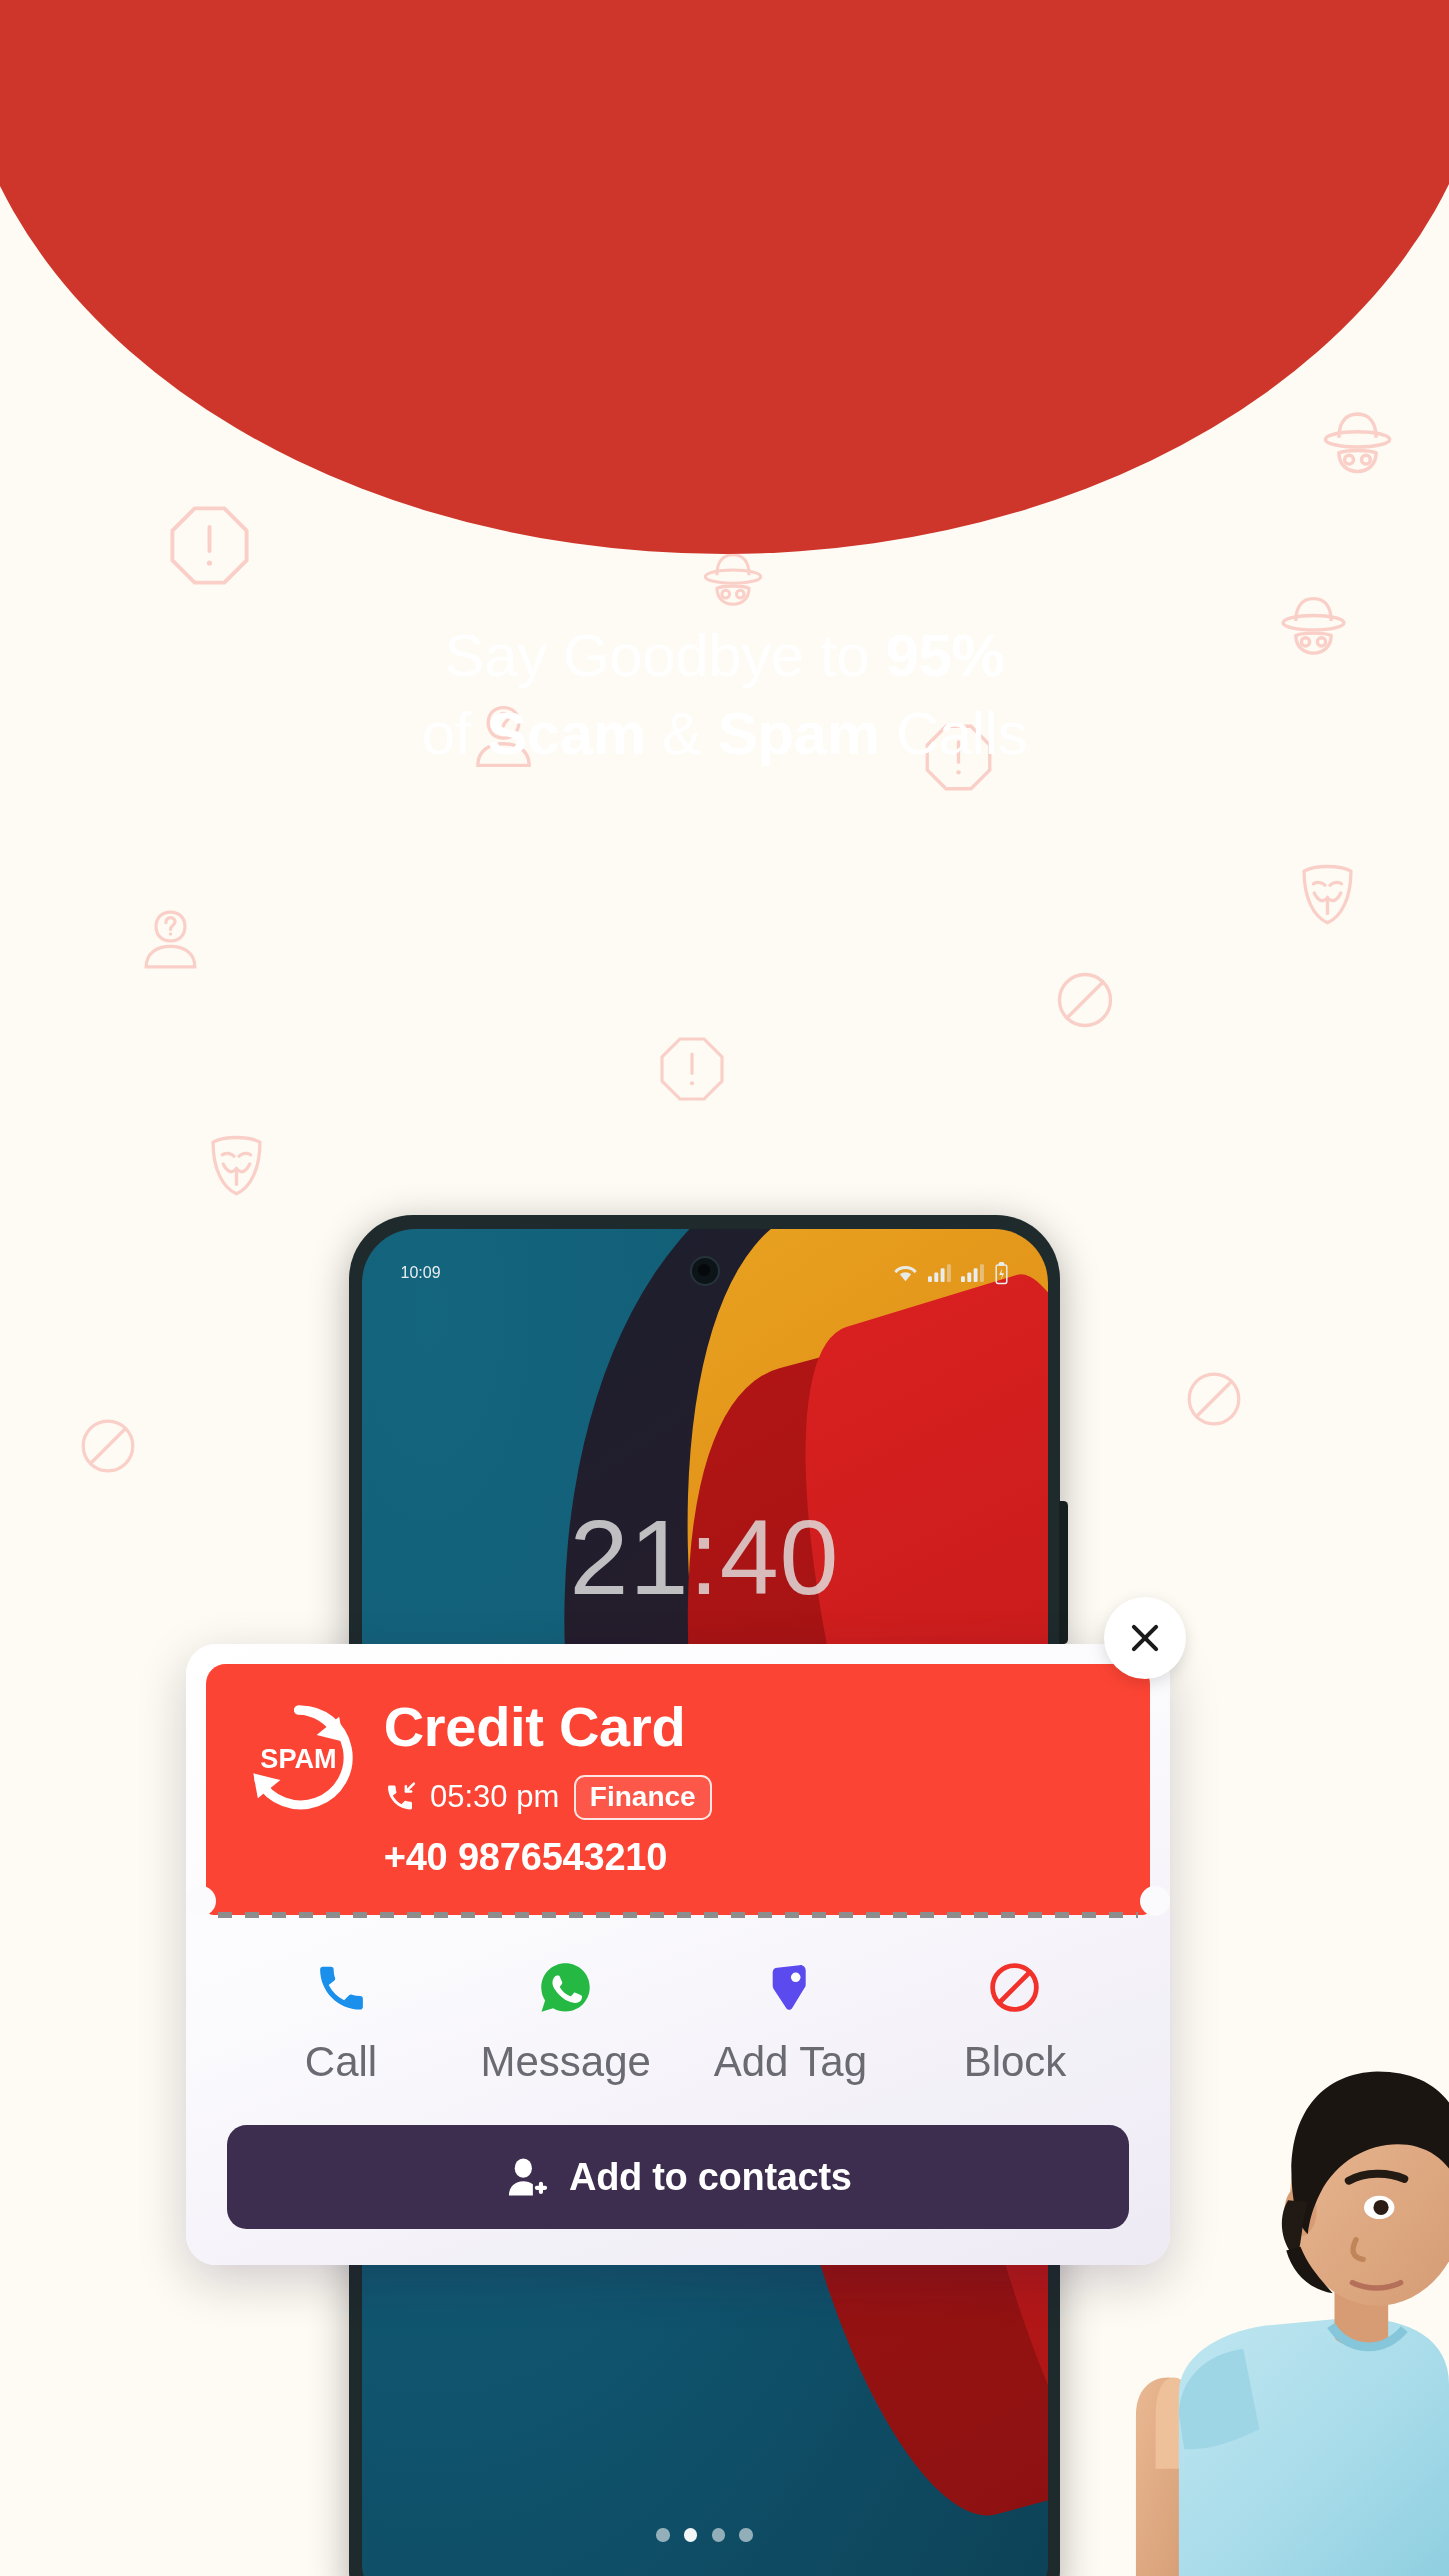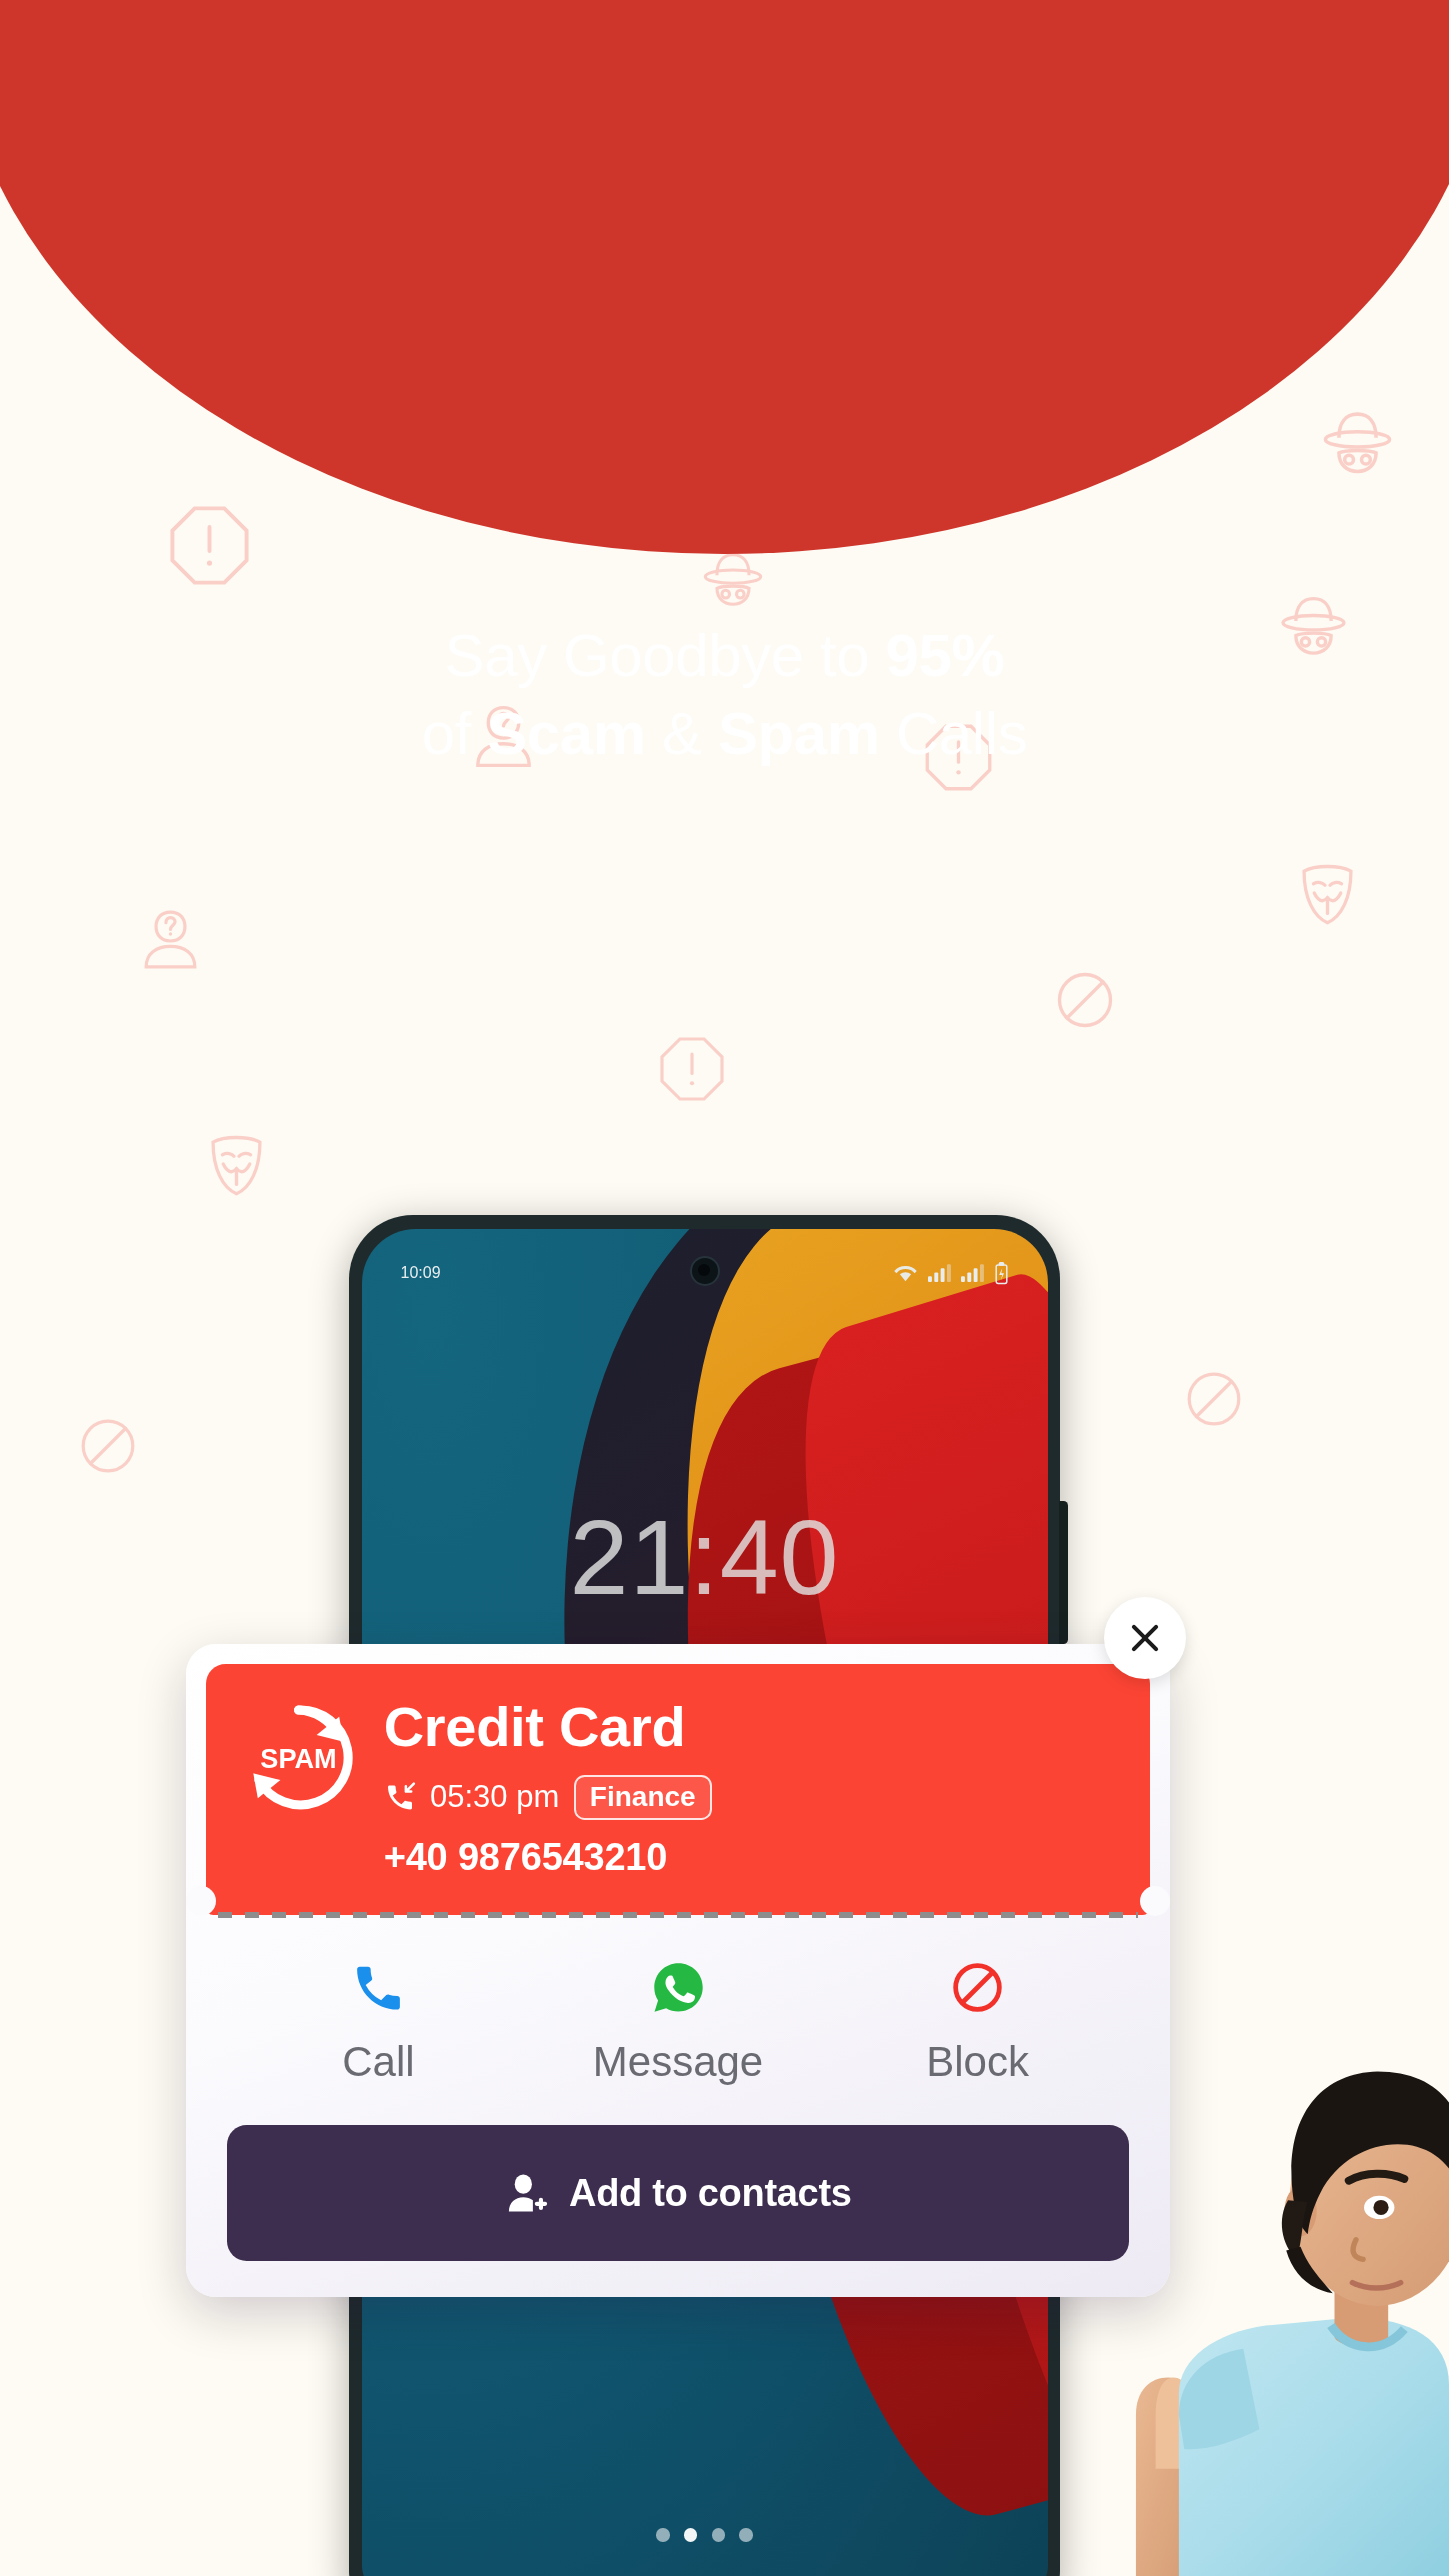--- a/index.html
+++ b/index.html
@@ -195,21 +195,21 @@
   .action { flex:1; text-align:center; }
   .action .ic { height:73px; display:flex; align-items:center; justify-content:center; }
   .action .lb {
     margin-top:14.3px; font-size:42px; color:#6a6a72; font-weight:400;
   }
 
   .cta {
     margin:30px 21.5px 16px 21.5px;
     background:#3D2E4F;
     border-radius:19.7px;
-    height:136px;
+    height:104px;
     display:flex; align-items:center; justify-content:center; gap:19.7px;
     color:#fff; font-size:38px; font-weight:700; letter-spacing:-0.3px;
   }
 
   .closebtn {
     position:absolute;
     right:-16px; top:-47px;
     width:82px; height:82px;
     border-radius:50%;
     background:#FFFFFF;
@@ -473,20 +473,29 @@
     <div class="action">
       <div class="ic">
         <svg width="57" height="57" viewBox="0 0 24 24">
           <path d="M12 1.8 C6.3 1.8 1.8 6.3 1.8 12 C1.8 14 2.4 15.9 3.4 17.5 L1.9 22.2 L6.8 20.7 C8.3 21.6 10.1 22.1 12 22.1 C17.7 22.1 22.2 17.6 22.2 11.9 C22.2 6.3 17.7 1.8 12 1.8Z" fill="#25B943"></path>
           <path d="M8.6 6.9 C8.3 6.9 7.9 7 7.6 7.4 C7.3 7.8 6.5 8.5 6.5 10 C6.5 11.5 7.6 12.9 7.7 13.1 C7.9 13.3 9.9 16.5 13 17.7 C15.6 18.7 16.1 18.5 16.7 18.4 C17.3 18.4 18.5 17.7 18.7 17 C19 16.3 19 15.7 18.9 15.6 C18.8 15.4 18.6 15.3 18.3 15.2 C18 15 16.5 14.3 16.2 14.2 C15.9 14.1 15.7 14 15.5 14.3 C15.3 14.6 14.7 15.3 14.5 15.5 C14.3 15.7 14.2 15.8 13.9 15.6 C13.6 15.5 12.6 15.1 11.4 14.1 C10.5 13.3 9.9 12.3 9.7 12 C9.5 11.7 9.7 11.5 9.8 11.4 C9.9 11.2 10.1 11 10.3 10.8 C10.4 10.6 10.5 10.5 10.6 10.3 C10.7 10.1 10.6 9.9 10.6 9.7 C10.5 9.6 9.9 8.1 9.6 7.5 C9.4 6.9 9.1 7 8.9 7 C8.8 6.9 8.7 6.9 8.6 6.9Z" fill="#FFFFFF"></path>
         </svg>
       </div>
       <div class="lb">Message</div>
     </div>
 
+    <div class="action">
+      <div class="ic">
+        <svg width="57" height="57" viewBox="0 0 24 24">
+          <path d="M4.5 5.6 C4.5 4.5 5.3 3.7 6.4 3.7 L15.8 2.6 C17.2 2.4 18.4 3.5 18.4 4.9 L18.4 10.8 C18.4 11.5 18.1 12.1 17.6 12.6 L12.6 20.8 C12.0 21.6 10.9 21.6 10.3 20.8 L4.9 12.6 C4.6 12.2 4.5 11.7 4.5 11.2 Z" fill="#5B4BEF"></path>
+          <circle cx="14.2" cy="7.7" r="2" fill="#FFFFFF"></circle>
+        </svg>
+      </div>
+      <div class="lb">Add Tag</div>
+    </div>
 
     <div class="action">
       <div class="ic">
         <svg width="57" height="57" viewBox="0 0 24 24" fill="none" stroke="#F2312B" stroke-width="2">
           <circle cx="12" cy="12" r="9.2"></circle>
           <line x1="5.8" y1="18.2" x2="18.2" y2="5.8" stroke-linecap="round"></line>
         </svg>
       </div>
       <div class="lb">Block</div>
     </div>

